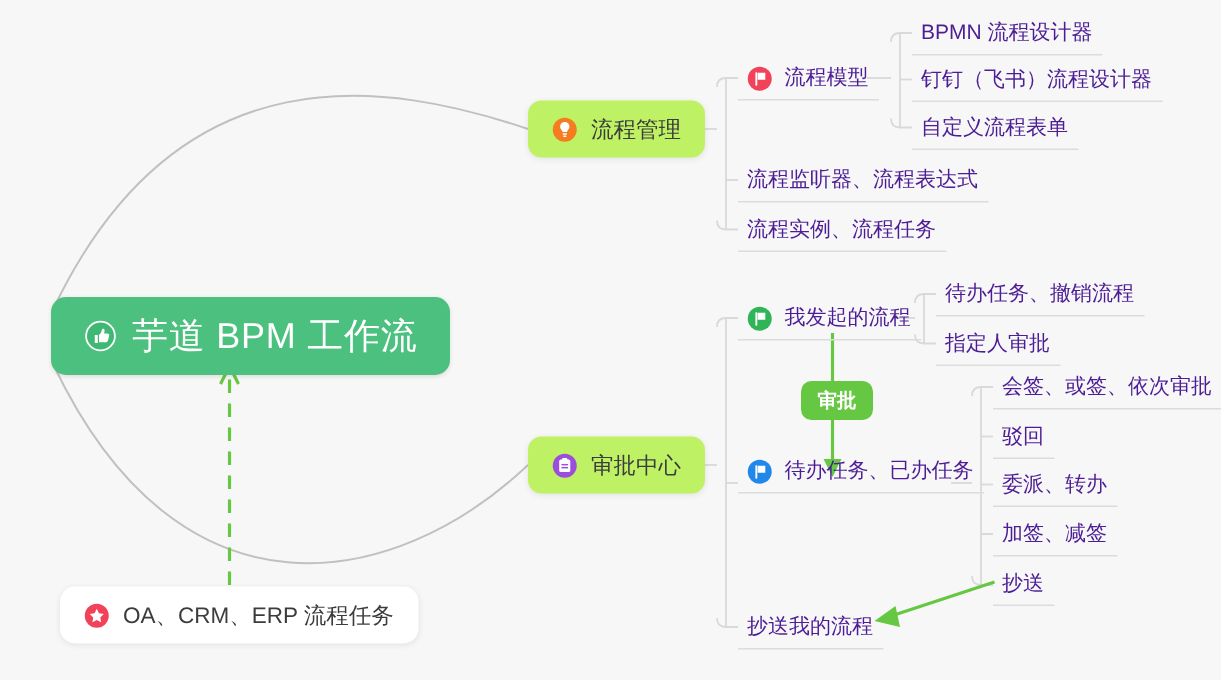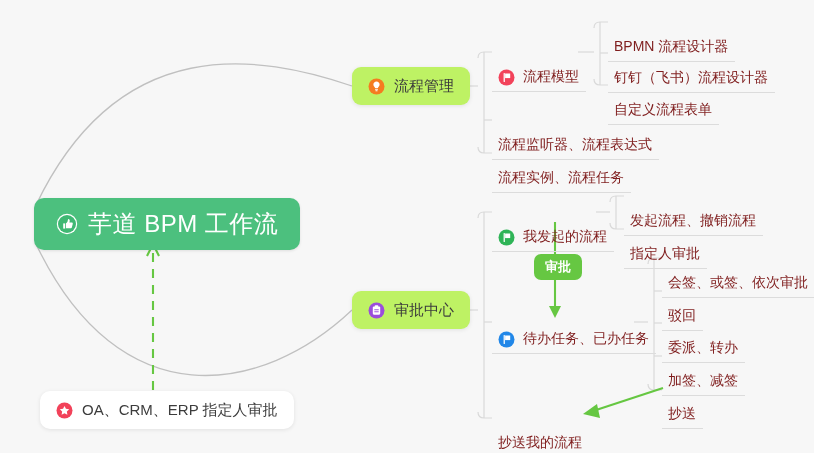--- a/index.html
+++ b/index.html
@@ -34,27 +34,26 @@
     padding:0 16px;
     height:38px;
     box-shadow:0 1px 4px rgba(0,0,0,.09);
     font-size:15px;
     color:#3c3c3c;
   }
   .branch .label{margin-left:9px;}
 
   .plain{
     font-size:14px;
-    color:#7f1d1d;
+    color:#4c1d95;
     height:29px;
     padding:0 7px 0 6px;
     border-bottom:1px solid #dcdcdc;
     background:transparent;
     white-space:nowrap;
-    margin-top:25px;
   }
   .plain.withicon .label{margin-left:8px;}
 
   .tagbox{
     background:#ffffff;
     border-radius:10px;
     padding:0 16px;
     height:38px;
     box-shadow:0 1px 4px rgba(0,0,0,.09);
     font-size:15px;
@@ -199,21 +198,21 @@
       <svg viewBox="0 0 17 17" width="17" height="17">
         <circle cx="8.5" cy="8.5" r="8" fill="#2fb457"></circle>
         <rect x="5.6" y="4.1" width="1.25" height="9" rx=".5" fill="#ffffff"></rect>
         <path d="M7.1 4.5h5.1v4.6H7.1z" fill="#ffffff"></path>
       </svg>
     </span>
     <span class="label">我发起的流程</span>
   </div>
 
   <div class="node plain" style="left:624px;top:182px;">
-    <span class="label">发起流程、撤销流程</span>
+    <span class="label">待办任务、撤销流程</span>
   </div>
   <div class="node plain" style="left:624px;top:215px;">
     <span class="label">指定人审批</span>
   </div>
 
   <div class="node annot" style="left:534px;top:254px;">
     <span class="label">审批</span>
   </div>
 
   <div class="node plain withicon" style="left:492px;top:300px;">
@@ -247,16 +246,16 @@
     <span class="label">抄送我的流程</span>
   </div>
 
   <div class="node tagbox" style="left:40px;top:391px;">
     <span class="ico">
       <svg viewBox="0 0 17 17" width="17" height="17">
         <circle cx="8.5" cy="8.5" r="8" fill="#f2425a"></circle>
         <path d="M8.5 3.9l1.45 2.95 3.25.47-2.35 2.3.55 3.24-2.9-1.53-2.9 1.53.55-3.24-2.35-2.3 3.25-.47z" fill="#ffffff"></path>
       </svg>
     </span>
-    <span class="label">OA、CRM、ERP 指定人审批</span>
+    <span class="label">OA、CRM、ERP 流程任务</span>
   </div>
 
 </div>
 
 </body></html>

